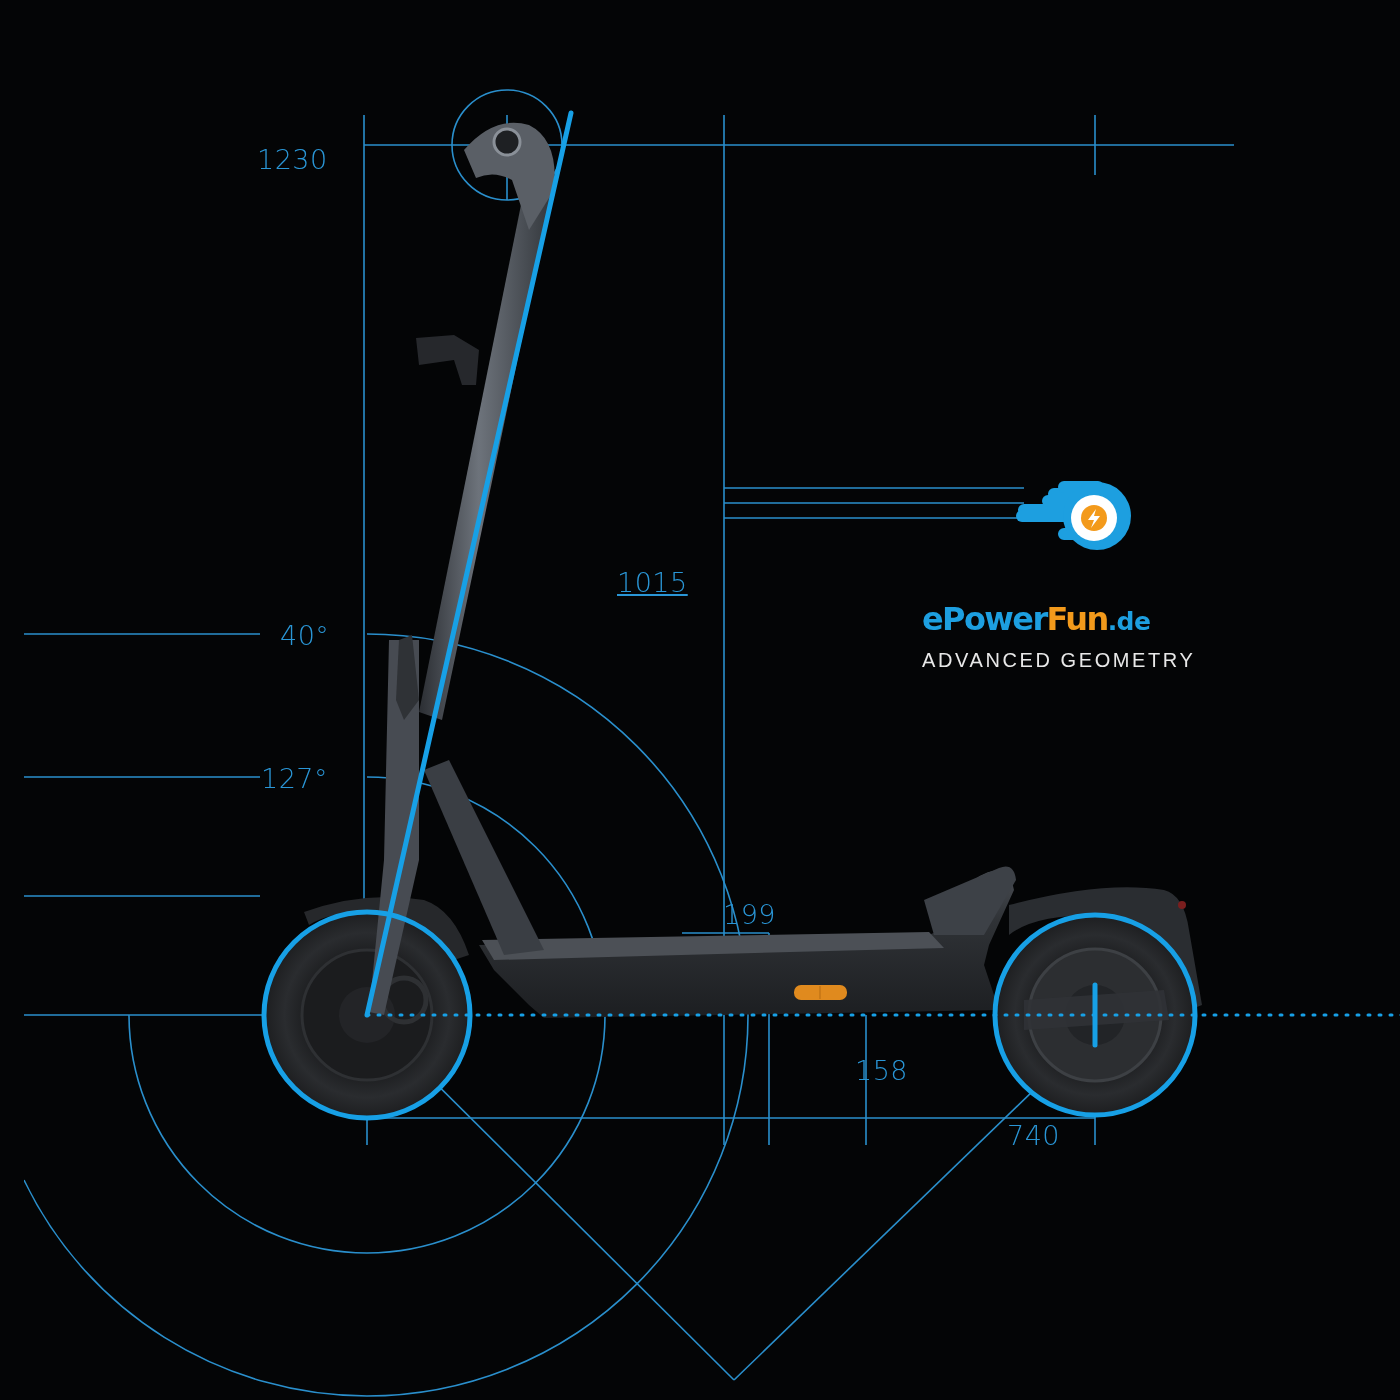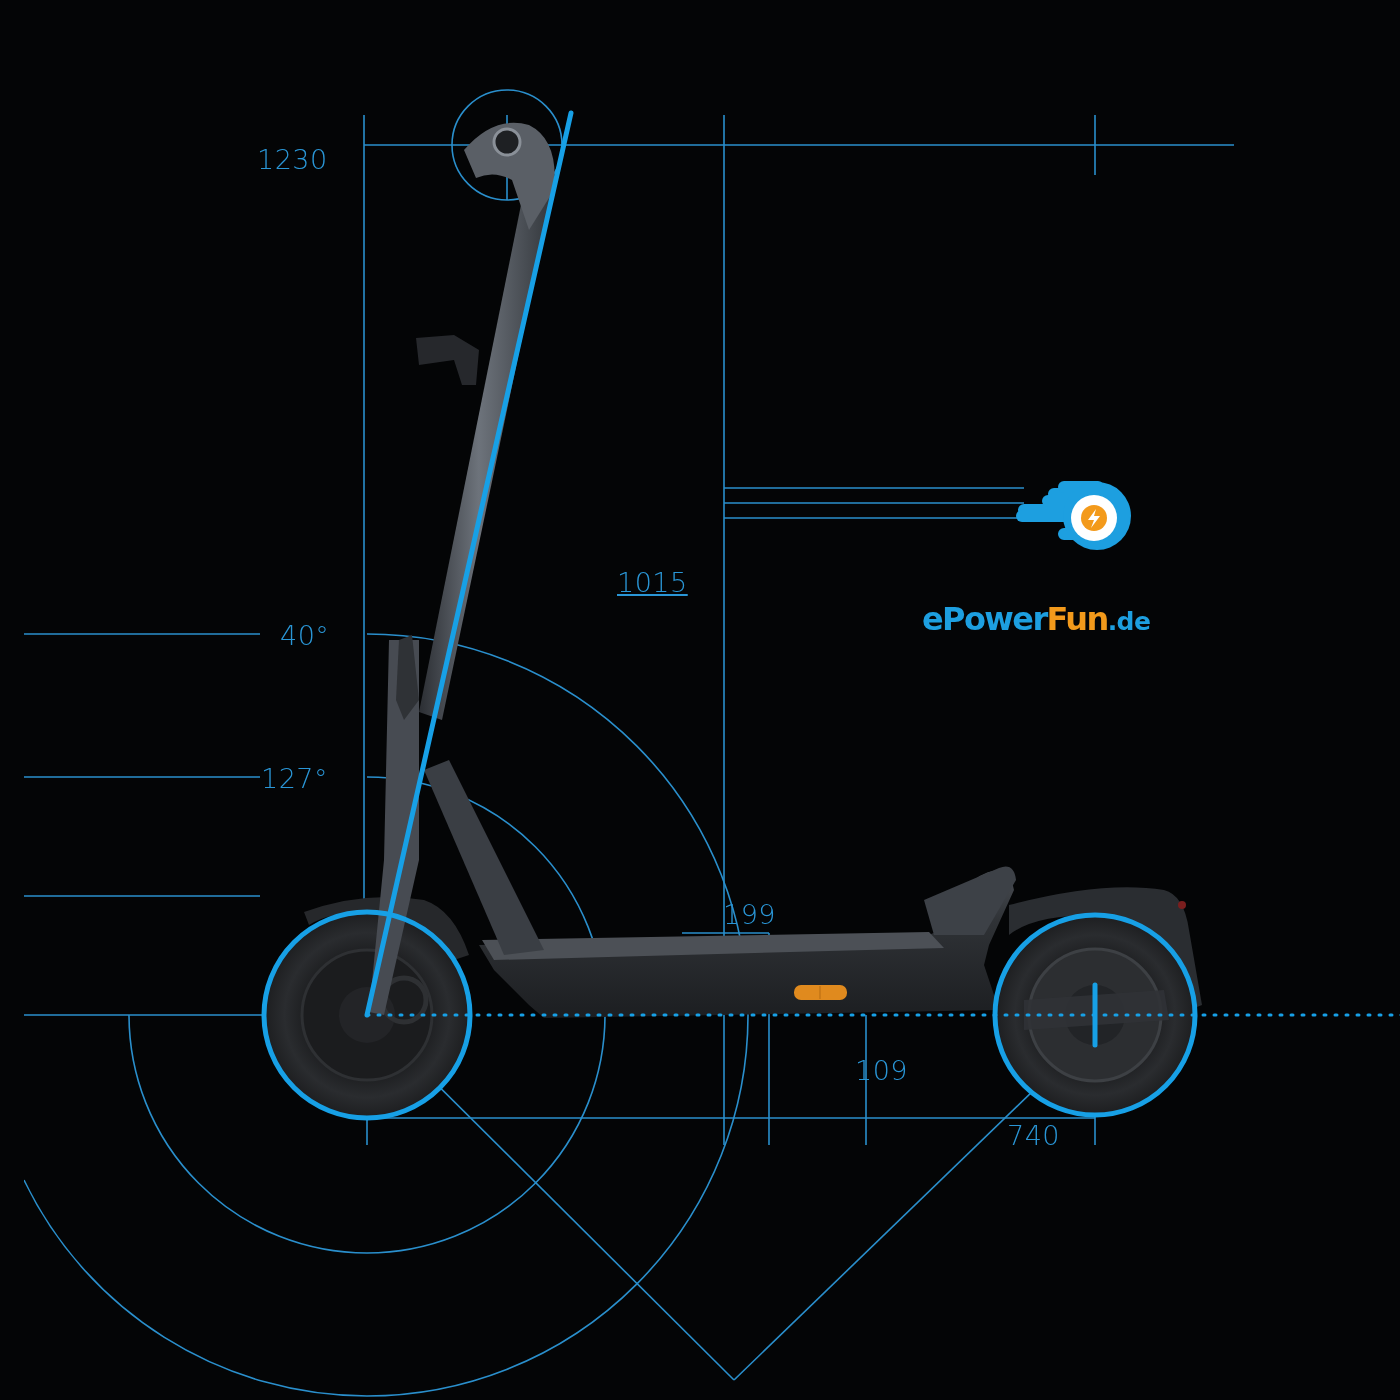--- a/index.html
+++ b/index.html
@@ -135,20 +135,21 @@
     <path d="M 1072 509 L 1064 520 L 1070 520 L 1067 528 L 1076 516 L 1070 516 Z" fill="#ffffff"></path>
   </g>
 </svg>
 
 
 <div class="dim-label" style="left:257px; top:146px;">1230</div>
 <div class="dim-label" style="left:617px; top:569px;text-decoration:underline;">1015</div>
 <div class="dim-label" style="left:280px; top:622px;">40°</div>
 <div class="dim-label" style="left:261px; top:765px;">127°</div>
 <div class="dim-label" style="left:723px; top:901px;">199</div>
-<div class="dim-label" style="left:855px; top:1057px;">109</div>
+<div class="dim-label" style="left:855px; top:1057px;">158</div>
 <div class="dim-label" style="left:1007px; top:1122px;">740</div>
 
 
 <div class="brand">
   <div class="brand-name"><span class="e">ePower</span><span class="f">Fun</span><span class="d">.de</span></div>
+  <div class="tagline">ADVANCED GEOMETRY</div>
 </div>
 </div>
 
 </body></html>

